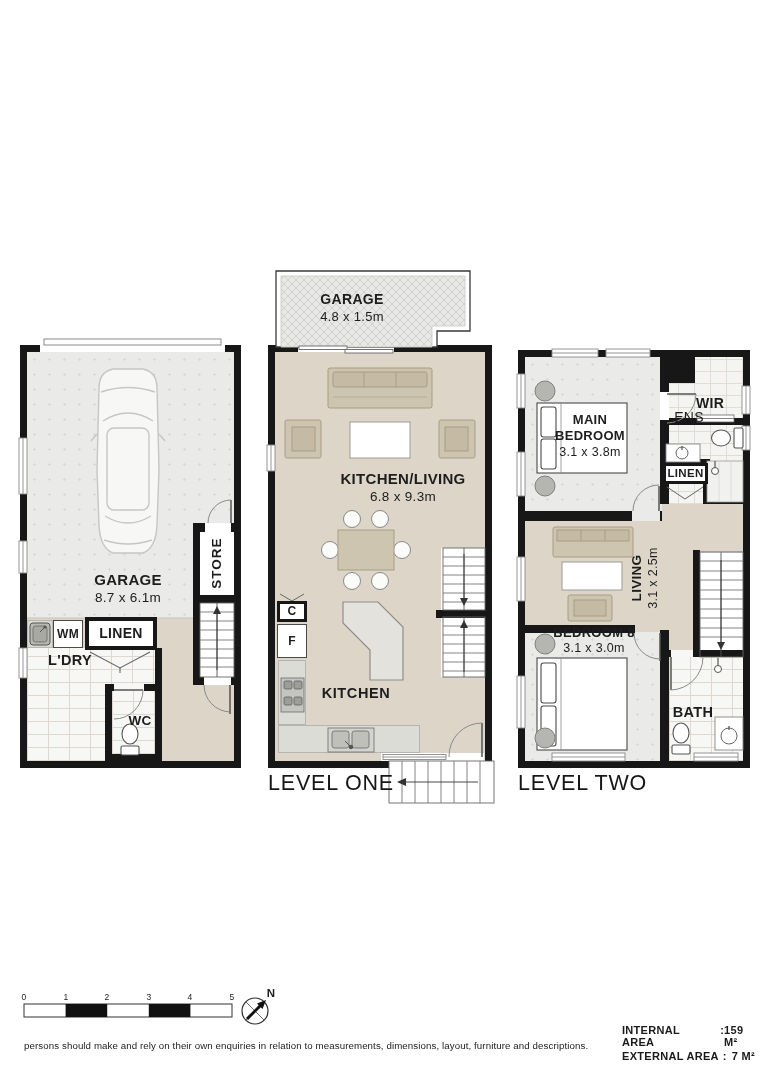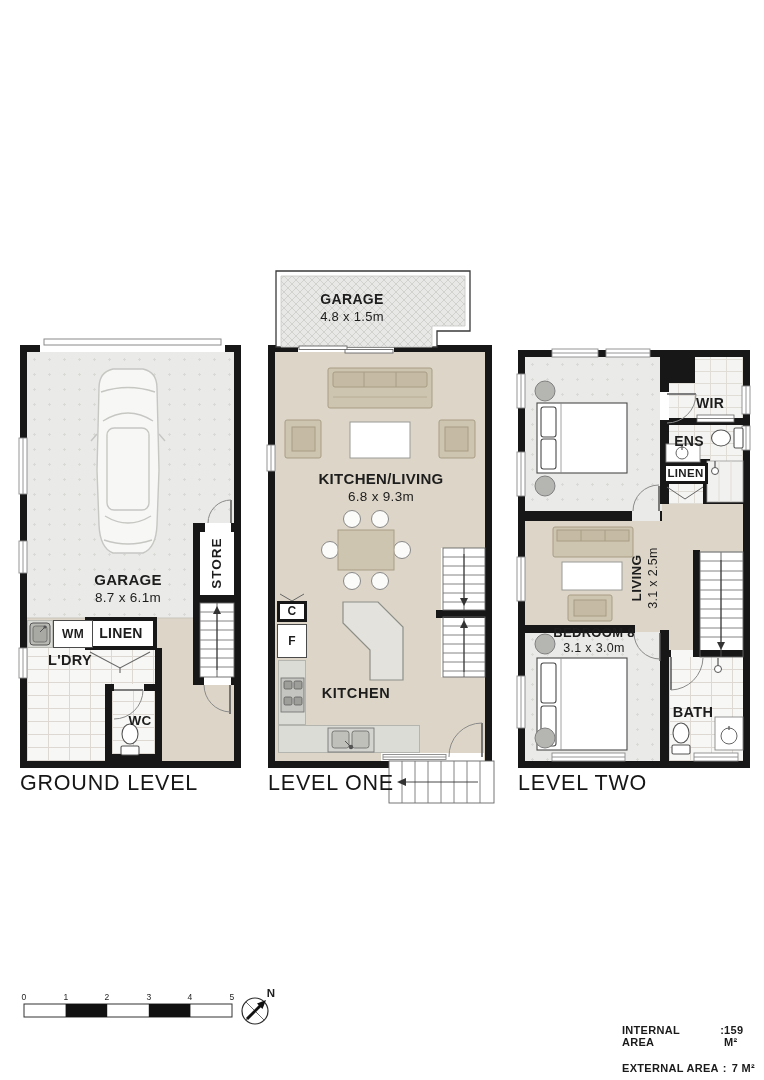--- a/index.html
+++ b/index.html
@@ -56,21 +56,21 @@
   <div class="f z20" style="left:205px;top:523px;width:26px;height:9px;background:#fff"></div>
   <div class="f z20" style="left:204px;top:677px;width:27px;height:8px;background:#fff"></div>
   <div class="w z20" style="left:155px;top:648px;width:7px;height:113px"></div>
   <div class="w z20" style="left:105px;top:684px;width:57px;height:77px"></div>
   <div class="f tile z20" style="left:112px;top:691px;width:43px;height:63px"></div>
   <div class="f z20" style="left:114px;top:684px;width:30px;height:7px;background:#f7f7f5"></div>
   <div class="f z20" style="left:40px;top:345px;width:185px;height:7px;background:#fff"></div>
   <div class="box z20" style="left:85px;top:617px;width:72px;height:33px;border:4px solid #171717">
     <span class="lbl" style="position:static;transform:none;font-size:14px;font-weight:600">LINEN</span>
   </div>
-  <div class="box z20" style="left:53px;top:620px;width:40px;height:28px;border:1.5px solid #4a4a4a">
+  <div class="box z20" style="left:53px;top:620px;width:30px;height:28px;border:1.5px solid #4a4a4a">
     <span class="lbl" style="position:static;transform:none;font-size:12px;font-weight:600">WM</span>
   </div>
 
   <div class="w z20" style="left:436px;top:610px;width:49px;height:8px"></div>
   <div class="f z20" style="left:298px;top:345px;width:96px;height:7px;background:#fff"></div>
   <div class="f z20" style="left:381px;top:753px;width:67px;height:8px;background:#fff"></div>
   <div class="f z20" style="left:448px;top:753px;width:36px;height:8px;background:#fff"></div>
   <div class="box z20" style="left:277px;top:601px;width:30px;height:21px;border:3px solid #171717">
     <span class="lbl" style="position:static;transform:none;font-size:12px;font-weight:600">C</span>
   </div>
@@ -395,57 +395,62 @@
     </g>
   </svg>
 
   <div class="lbl" style="left:128px;top:589px">
     <span style="display:block;font-size:15px;font-weight:600">GARAGE</span>
     <span style="display:block;font-size:13.5px;font-weight:500">8.7 x 6.1m</span>
   </div>
   <div class="lbl" style="left:217px;top:563px;transform:translate(-50%,-50%) rotate(-90deg);font-size:13.5px;font-weight:600;letter-spacing:1px">STORE</div>
   <div class="lbl" style="left:70px;top:660px;font-size:14.5px;font-weight:600">L'DRY</div>
   <div class="lbl" style="left:140px;top:721px;font-size:13.5px;font-weight:600">WC</div>
-  <div class="title" style="left:20px;top:771px">GROUND LEVEL</div>
 
   <div class="lbl" style="left:352px;top:308px">
     <span style="display:block;font-size:14px;font-weight:600">GARAGE</span>
     <span style="display:block;font-size:13px;font-weight:500">4.8 x 1.5m</span>
   </div>
-  <div class="lbl" style="left:381px;top:488px">
+  <div class="lbl" style="left:403px;top:488px">
     <span style="display:block;font-size:15px;font-weight:600">KITCHEN/LIVING</span>
     <span style="display:block;font-size:13.5px;font-weight:500">6.8 x 9.3m</span>
   </div>
   <div class="lbl" style="left:356px;top:693px;font-size:14.5px;font-weight:600;letter-spacing:.6px">KITCHEN</div>
   <div class="title" style="left:268px;top:771px">LEVEL ONE</div>
 
+  <div class="lbl" style="left:590px;top:436px">
+    <span style="display:block;font-size:13px;font-weight:600">MAIN</span>
+    <span style="display:block;font-size:13px;font-weight:600">BEDROOM</span>
+    <span style="display:block;font-size:12.5px;font-weight:500">3.1 x 3.8m</span>
+  </div>
   <div class="lbl" style="left:710px;top:404px;font-size:14px;font-weight:700">WIR</div>
-  <div class="lbl" style="left:689px;top:442px;font-size:14px;font-weight:700">ENS</div>
+  <div class="lbl" style="left:689px;top:418px;font-size:14px;font-weight:400">ENS</div>
   <div class="lbl" style="left:645px;top:578px;transform:translate(-50%,-50%) rotate(-90deg)">
     <span style="display:block;font-size:13.5px;font-weight:600">LIVING</span>
     <span style="display:block;font-size:12.5px;font-weight:500">3.1 x 2.5m</span>
   </div>
   <div class="lbl" style="left:594px;top:641px">
     <span style="display:block;font-size:13px;font-weight:600">BEDROOM 8</span>
     <span style="display:block;font-size:12.5px;font-weight:500">3.1 x 3.0m</span>
   </div>
   <div class="lbl" style="left:693px;top:712px;font-size:14.5px;font-weight:600">BATH</div>
   <div class="title" style="left:518px;top:771px">LEVEL TWO</div>
 
   <div class="lbl" style="left:24px;top:997px;font-size:8.5px">0</div>
   <div class="lbl" style="left:66px;top:997px;font-size:8.5px">1</div>
   <div class="lbl" style="left:107px;top:997px;font-size:8.5px">2</div>
   <div class="lbl" style="left:149px;top:997px;font-size:8.5px">3</div>
   <div class="lbl" style="left:190px;top:997px;font-size:8.5px">4</div>
   <div class="lbl" style="left:232px;top:997px;font-size:8.5px">5</div>
   <div class="lbl" style="left:271px;top:993px;font-size:11.5px;font-weight:600">N</div>
 
+  <div class="abs z40" style="left:24px;top:1040px;font-size:9.7px;color:#222;letter-spacing:.1px">persons should make and rely on their own enquiries in relation to measurements, dimensions, layout, furniture and descriptions.</div>
 
   <div class="abs z40" style="left:622px;top:1024px;width:137px;font-size:11px;font-weight:600;color:#1a1a1a;letter-spacing:.3px">
-    <div style="display:flex;margin-bottom:14px">
+    <div style="display:flex;margin-bottom:2px">
       <span>INTERNAL AREA</span>
       <span style="margin-left:8px">:</span>
       <span style="margin-left:auto">159 M²</span>
     </div>
     <div style="display:flex">
       <span>EXTERNAL AREA</span>
       <span style="margin-left:4px">:</span>
       <span style="margin-left:auto;margin-right:4px">7 M²</span>
     </div>
   </div>

